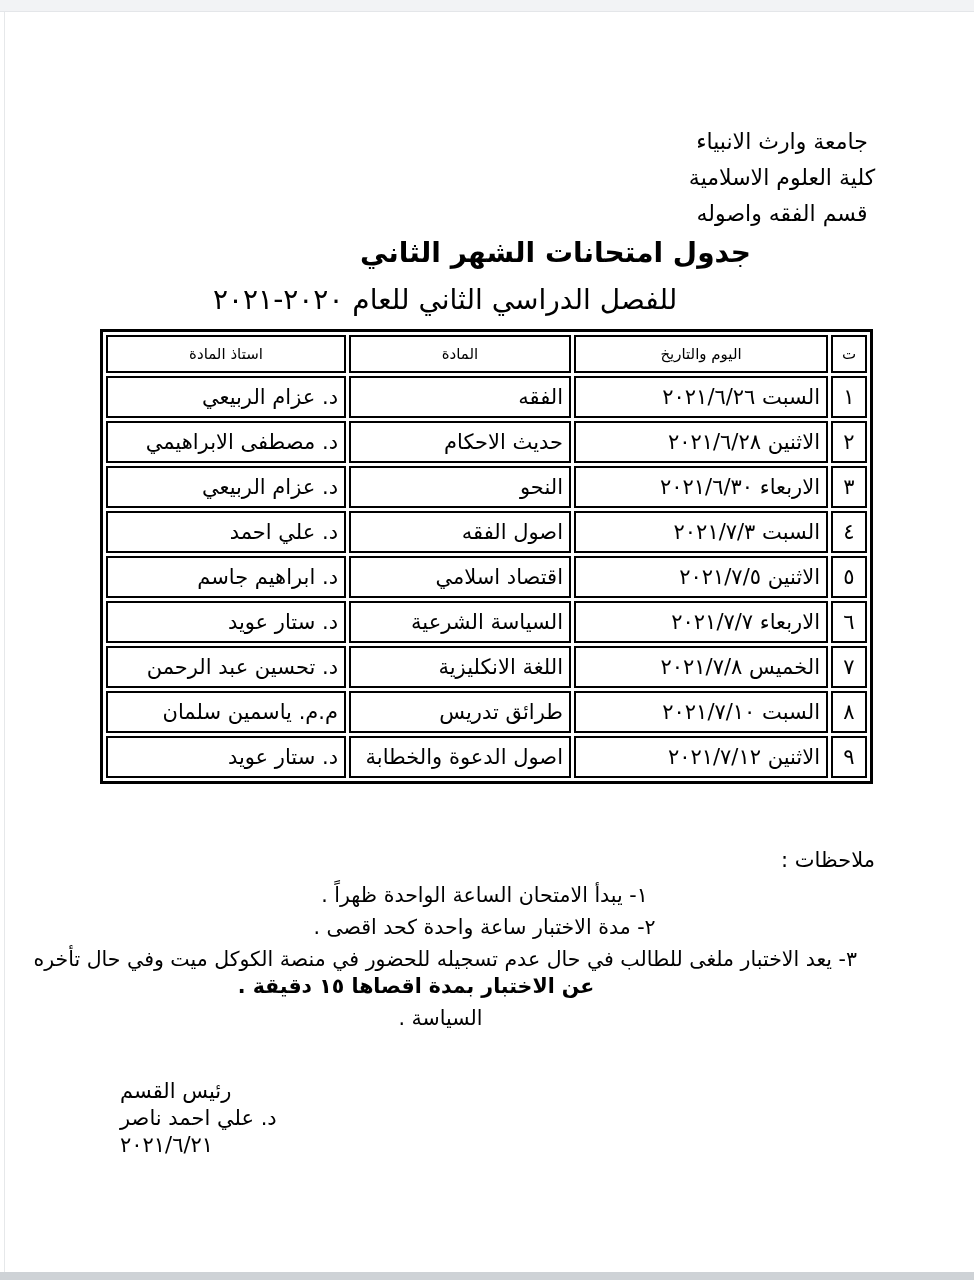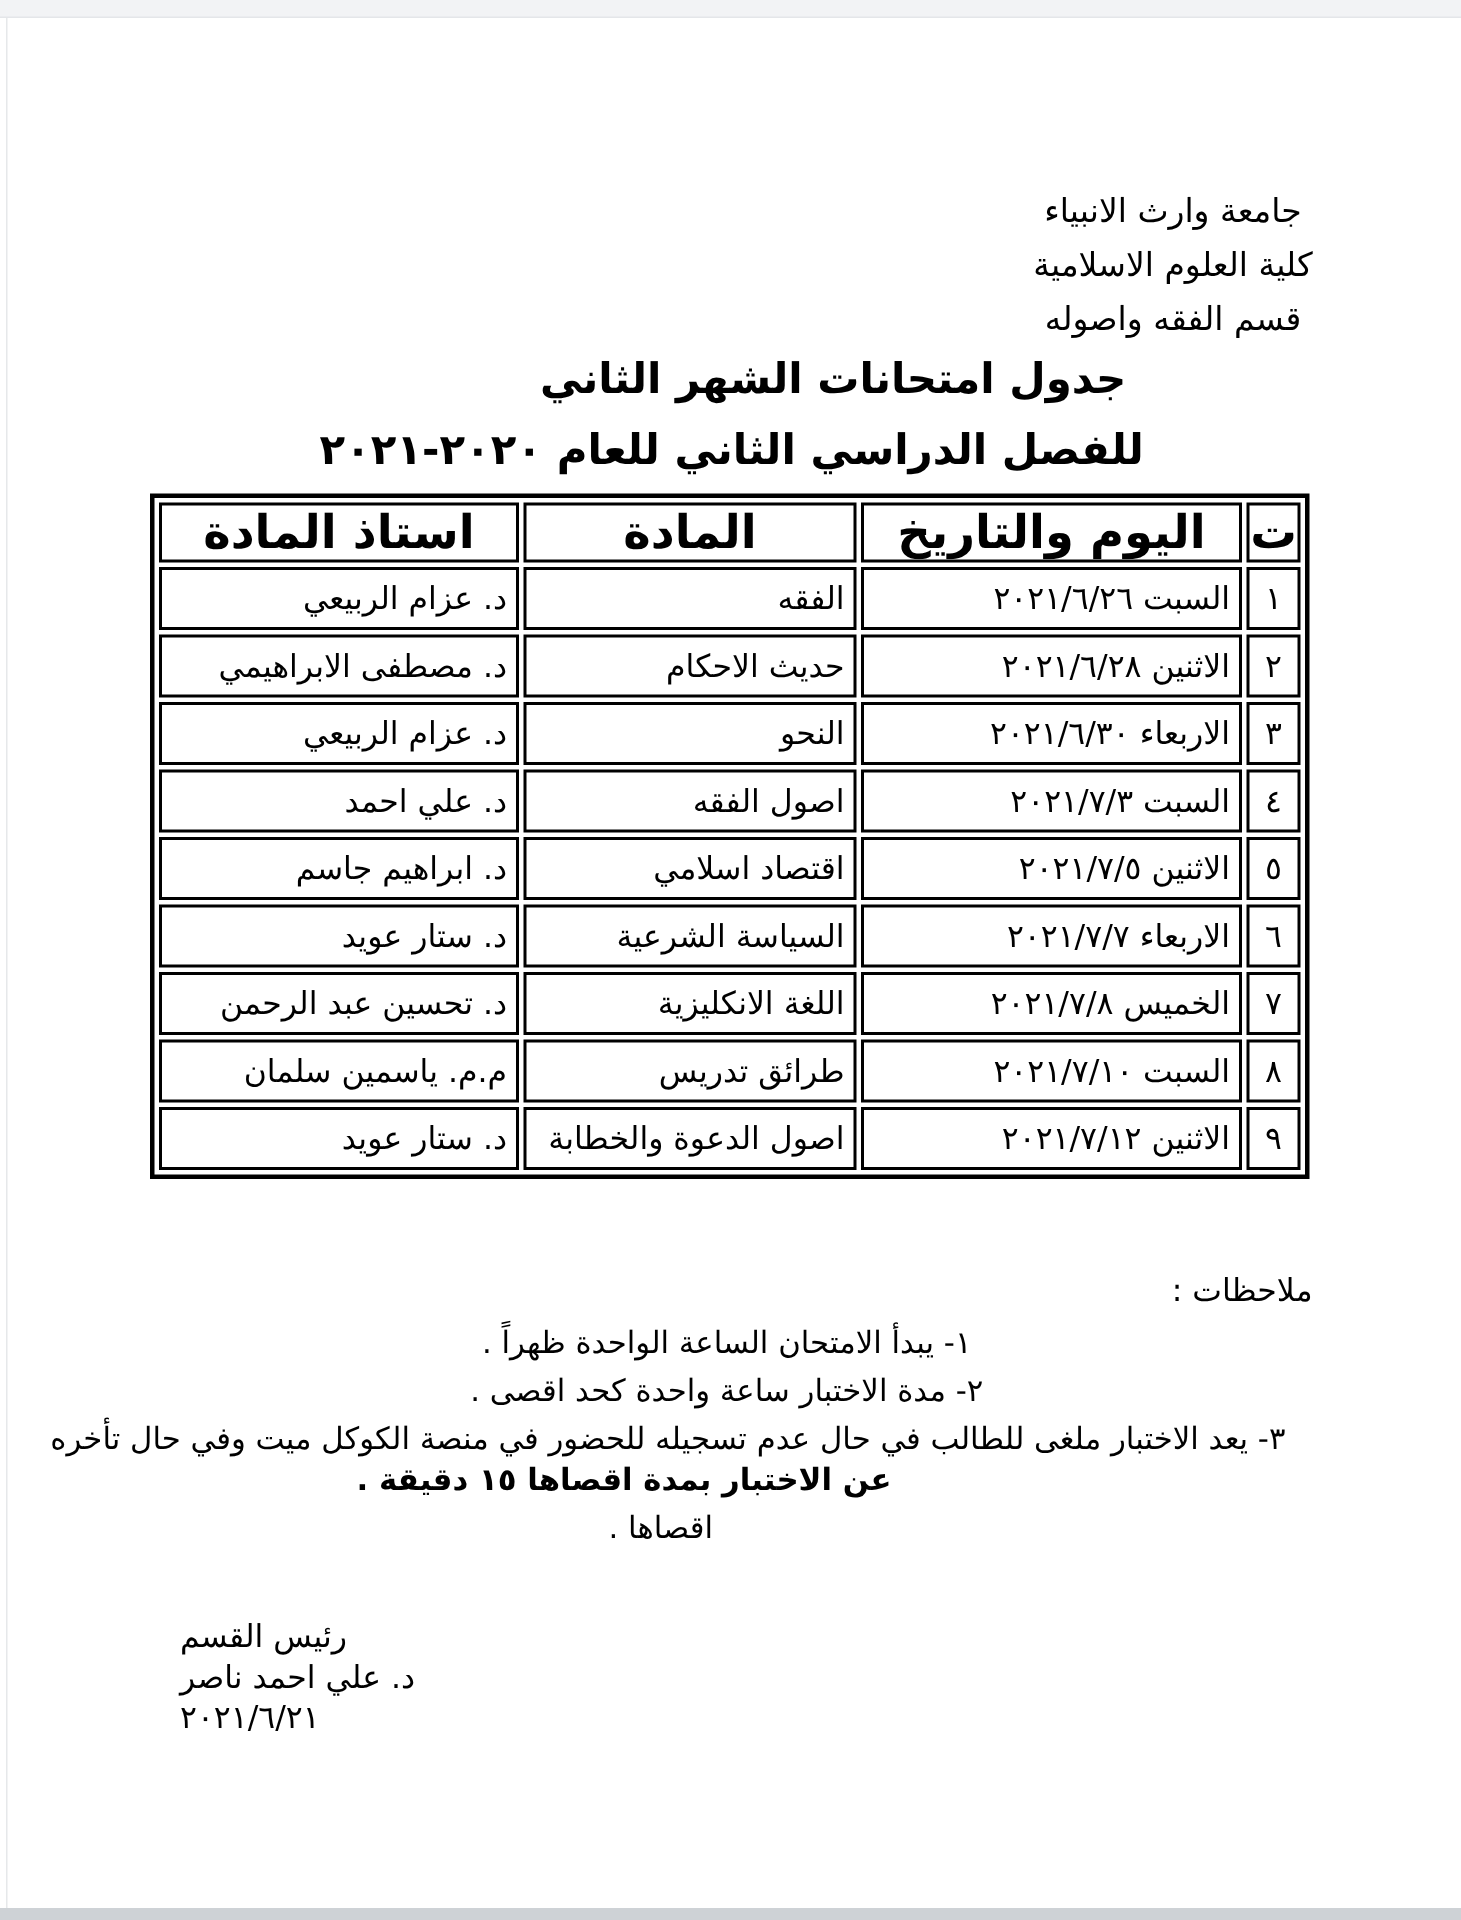--- a/index.html
+++ b/index.html
@@ -43,21 +43,21 @@
     font-weight: bold;
     white-space: nowrap;
     direction: rtl;
     text-align: right;
   }
   .title-sub {
     position: absolute;
     top: 283px;
     left: 213px;
     font-size: 28px;
-    font-weight: bold;
+    font-weight: normal;
     white-space: nowrap;
     direction: rtl;
     text-align: center;
   }
   table.exam {
     position: absolute;
     top: 329px;
     left: 100px;
     direction: rtl;
     border-collapse: separate;
@@ -66,22 +66,22 @@
     table-layout: fixed;
   }
   table.exam th, table.exam td {
     border: 2px solid #000;
     background: #fff;
     overflow: hidden;
     white-space: nowrap;
   }
   table.exam th {
     height: 38px;
-    font-size: 31px;
-    font-weight: bold;
+    font-size: 15px;
+    font-weight: normal;
     text-align: center;
     vertical-align: middle;
   }
   table.exam td {
     height: 42px;
     font-size: 21px;
     vertical-align: middle;
     text-align: right;
     padding: 0 6px;
   }
@@ -217,21 +217,21 @@
       <div class="note-line">١- يبدأ الامتحان الساعة الواحدة ظهراً .</div>
     </div>
     <div class="note-item">
       <div class="note-line">٢- مدة الاختبار ساعة واحدة كحد اقصى .</div>
     </div>
     <div class="note-item">
       <div class="note-line">٣- يعد الاختبار ملغى للطالب في حال عدم تسجيله للحضور في منصة الكوكل ميت وفي حال تأخره</div>
       <div class="note-line indent-137">عن الاختبار بمدة اقصاها ١٥ دقيقة .</div>
     </div>
     <div class="note-item">
-      <div class="note-line indent-88">اقصاها .</div>
+      <div class="note-line indent-88">السياسة .</div>
     </div>
   </div>
 
   <div class="signature">
     <div>رئيس القسم</div>
     <div>د. علي احمد ناصر</div>
     <div>٢٠٢١/٦/٢١</div>
   </div>
 
   <div class="bottom-band"></div>

